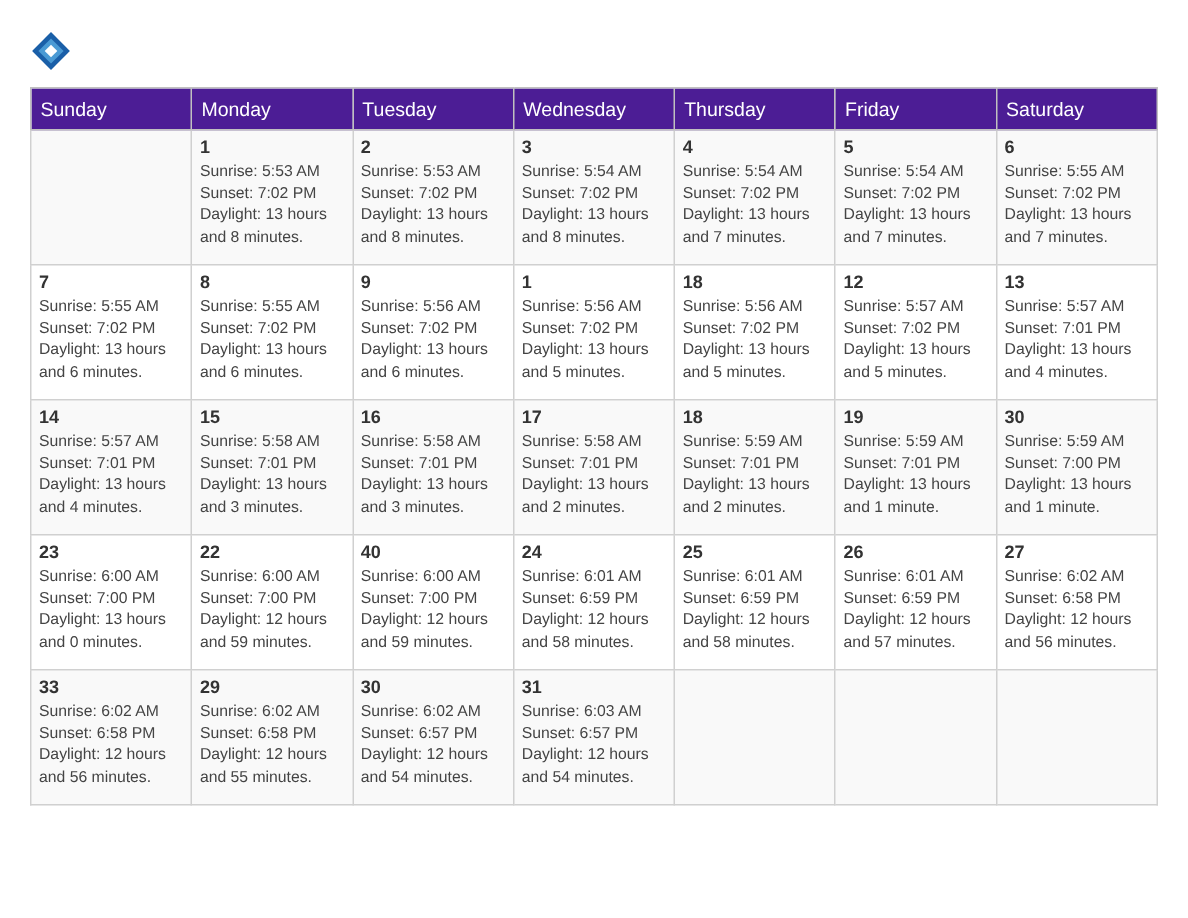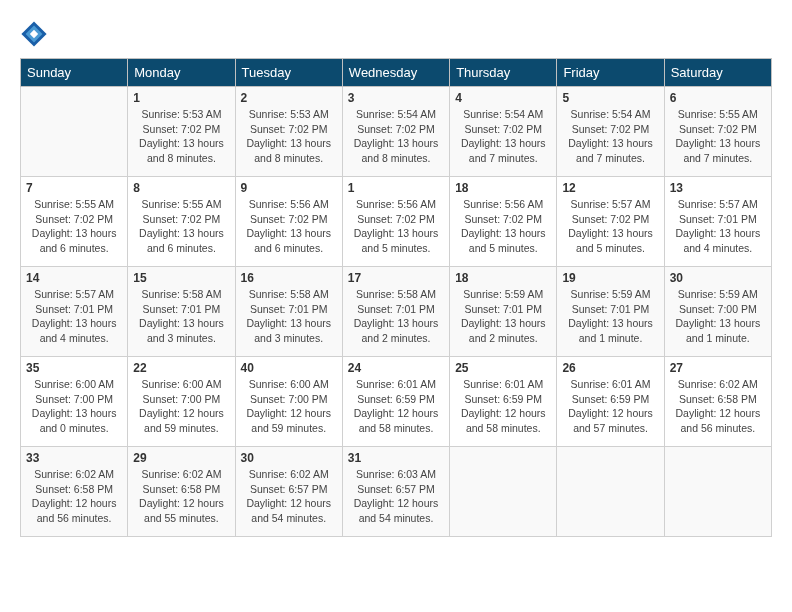--- a/index.html
+++ b/index.html
@@ -36,21 +36,21 @@
     .location-title {
       font-size: 16px;
       color: #333;
     }
     table {
       width: 100%;
       border-collapse: collapse;
       table-layout: fixed;
     }
     thead tr {
-      background-color: #0c4a6e;
+      background-color: #4c1d95;
     }
     thead th {
       color: #fff;
       text-align: left;
       padding: 6px 6px;
       font-size: 13px;
       font-weight: normal;
       border: 1px solid #c0c0c0;
     }
     tbody tr {
@@ -67,21 +67,20 @@
     .day-num {
       font-weight: bold;
       font-size: 12px;
       display: block;
       margin-bottom: 2px;
     }
     .day-info {
       font-size: 10.5px;
       line-height: 1.4;
       color: #444;
-      text-align: center;
     }
     tbody tr:nth-child(odd) td {
       background-color: #f9f9f9;
     }
     tbody tr:nth-child(even) td {
       background-color: #ffffff;
     }
   </style>
 </head>
 <body>
@@ -198,21 +197,21 @@
           <span class="day-num">19</span>
           <div class="day-info">Sunrise: 5:59 AM<br>Sunset: 7:01 PM<br>Daylight: 13 hours and 1 minute.</div>
         </td>
         <td>
           <span class="day-num">30</span>
           <div class="day-info">Sunrise: 5:59 AM<br>Sunset: 7:00 PM<br>Daylight: 13 hours and 1 minute.</div>
         </td>
       </tr>
       <tr>
         <td>
-          <span class="day-num">35</span>
+          <span class="day-num">23</span>
           <div class="day-info">Sunrise: 6:00 AM<br>Sunset: 7:00 PM<br>Daylight: 13 hours and 0 minutes.</div>
         </td>
         <td>
           <span class="day-num">22</span>
           <div class="day-info">Sunrise: 6:00 AM<br>Sunset: 7:00 PM<br>Daylight: 12 hours and 59 minutes.</div>
         </td>
         <td>
           <span class="day-num">40</span>
           <div class="day-info">Sunrise: 6:00 AM<br>Sunset: 7:00 PM<br>Daylight: 12 hours and 59 minutes.</div>
         </td>

